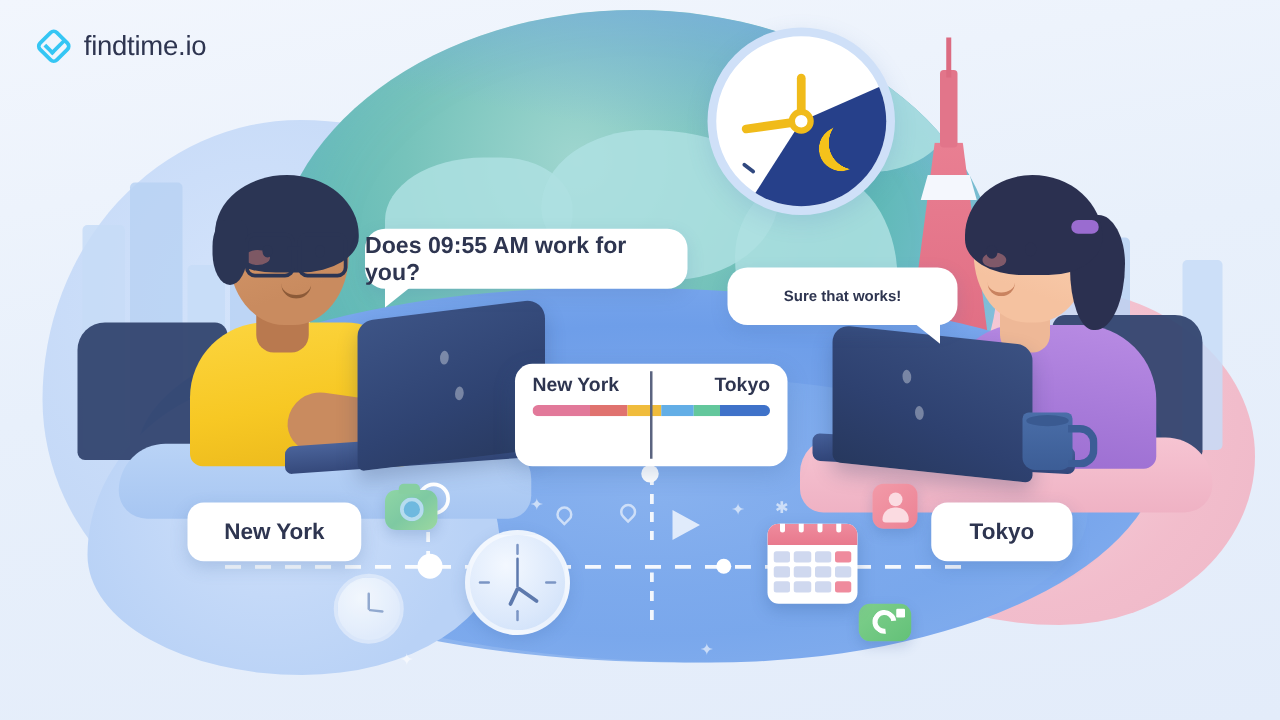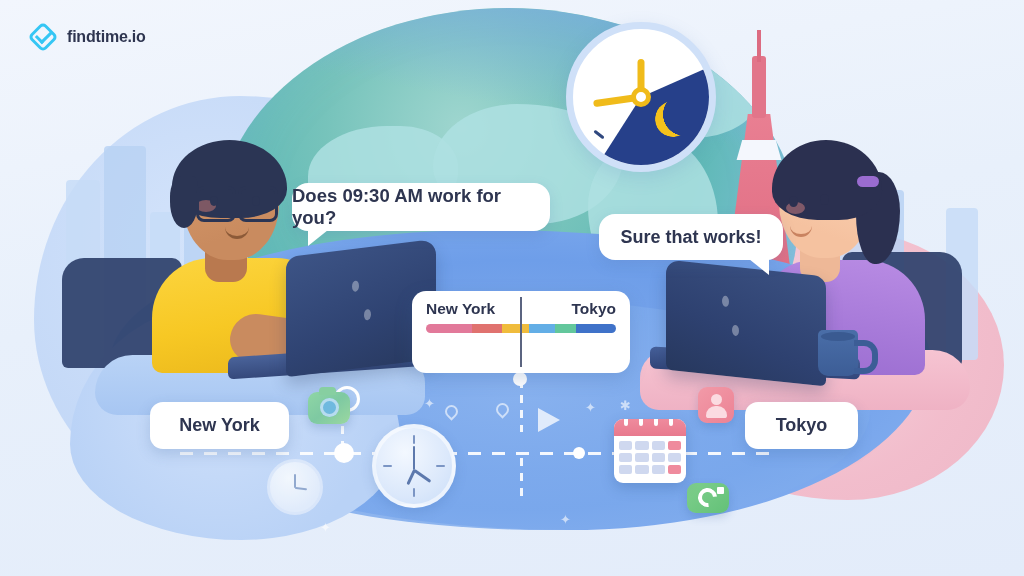--- a/index.html
+++ b/index.html
@@ -198,21 +198,21 @@
 
   
   .bubble{
     position:absolute;background:#fff;border-radius:16px;
     box-shadow:0 5px 14px rgba(70,110,170,.18);
     color:#2e3550;font-weight:bold;display:flex;align-items:center;justify-content:center;
   }
   .bubble:after{content:"";position:absolute;width:0;height:0;}
   .bubbleL{left:292px;top:183px;width:258px;height:48px;font-size:18.5px;}
   .bubbleL:after{left:16px;bottom:-15px;border-width:16px 20px 0 0;border-style:solid;border-color:#fff transparent transparent transparent;}
-  .bubbleR{left:582px;top:214px;width:184px;height:46px;font-size:18px;margin-left:17px;}
+  .bubbleR{left:582px;top:214px;width:184px;height:46px;font-size:12px;}
   .bubbleR:after{right:14px;bottom:-15px;border-width:16px 0 0 20px;border-style:solid;border-color:#fff transparent transparent transparent;}
 
   
   .card{
     position:absolute;left:412px;top:291px;width:218px;height:82px;
     background:#fff;border-radius:14px;box-shadow:0 6px 18px rgba(60,100,160,.22);
     padding:9px 14px;box-sizing:border-box;
   }
   .card .row{display:flex;justify-content:space-between;align-items:center;}
   .card .city{font-size:15.5px;font-weight:bold;color:#2e3550;}
@@ -285,21 +285,21 @@
 
   
   .spark{position:absolute;color:rgba(255,255,255,.6);font-size:13px;}
   .pin{position:absolute;width:9px;height:9px;border:2px solid rgba(255,255,255,.6);border-radius:50% 50% 50% 0;transform:rotate(-45deg);}
 
   
   .logo{position:absolute;left:28px;top:22px;display:flex;align-items:center;gap:9px;}
   .logo .mark{width:30px;height:30px;position:relative;}
   .logo .dia{position:absolute;left:4px;top:4px;width:22px;height:22px;border:3px solid #35c6f4;border-radius:5px;transform:rotate(45deg);box-sizing:border-box;}
   .logo .chk{position:absolute;left:8px;top:8px;width:13px;height:7px;border-left:3px solid #35c6f4;border-bottom:3px solid #35c6f4;transform:rotate(-45deg);}
-  .logo .name{font-size:16px;font-weight:bold;color:#2e3550;letter-spacing:-.2px;text-align:center;}
+  .logo .name{font-size:22px;font-weight:normal;color:#2e3550;letter-spacing:-.2px;text-align:center;}
 
   
   .tt-base{position:absolute;left:32px;top:92px;width:66px;height:168px;background:linear-gradient(180deg,#e97f92 0%,#e06d83 100%);clip-path:polygon(33% 0,67% 0,100% 100%,0 100%);}
   .tt-band{position:absolute;left:30px;top:118px;width:70px;height:20px;background:#f4f7fd;clip-path:polygon(26% 0,74% 0,82% 100%,18% 100%);}
   .tt-top{position:absolute;left:58px;top:34px;width:14px;height:62px;background:#e2758a;border-radius:3px;}
   .tt-mast{position:absolute;left:63px;top:8px;width:4px;height:32px;background:#dc6b81;}
 </style>
 </head>
 <body>
 
@@ -404,21 +404,21 @@
 
   <div class="clockbubble">
     <div class="night"></div>
     <div class="moon"></div>
     <div class="ticksm"></div>
     <div class="handHr"></div>
     <div class="handMin"></div>
     <div class="hubc"></div>
   </div>
 
-  <div class="bubble bubbleL">Does 09:30 AM work for you?</div>
+  <div class="bubble bubbleL">Does 09:55 AM work for you?</div>
   <div class="bubble bubbleR">Sure that works!</div>
 
   <div class="tl">
     <div class="dash"></div>
     <div class="node" style="left:154px;top:-9px;width:20px;height:20px;"></div>
     <div class="node" style="left:393px;top:-5px;width:12px;height:12px;"></div>
     <div class="vdash" style="left:161px;top:-56px;height:56px;"></div>
     <div class="ring" style="left:154px;top:-66px;width:20px;height:20px;"></div>
     <div class="vdash" style="left:340px;top:-72px;height:52px;"></div>
     <div class="node" style="left:333px;top:-80px;width:14px;height:14px;"></div>

